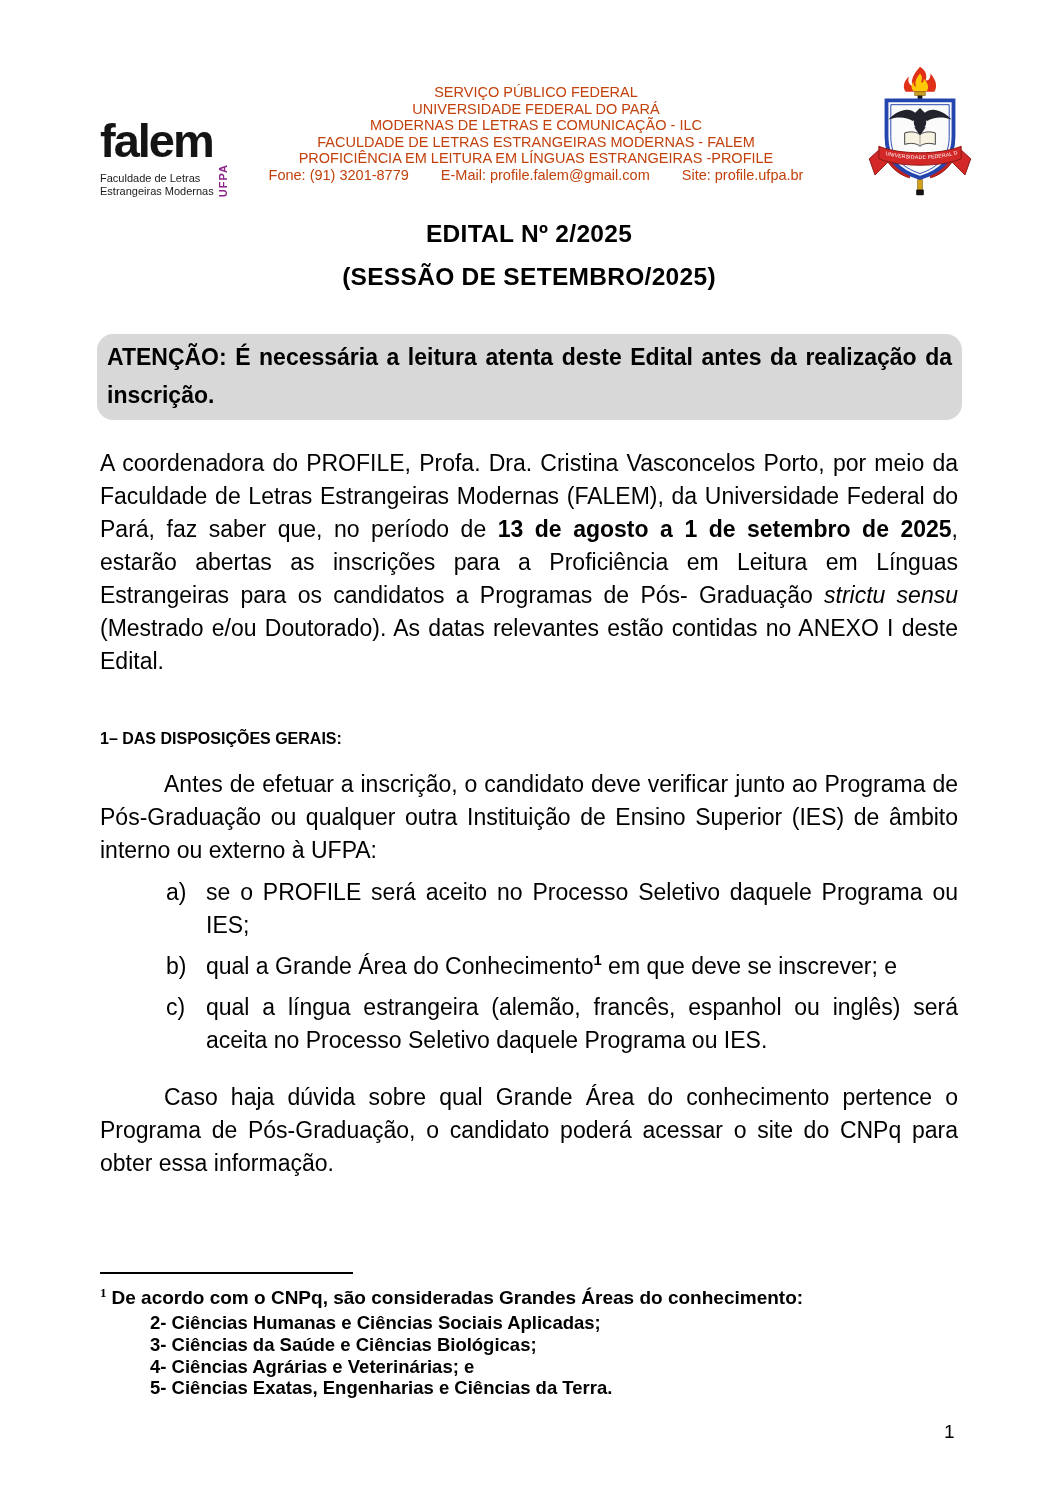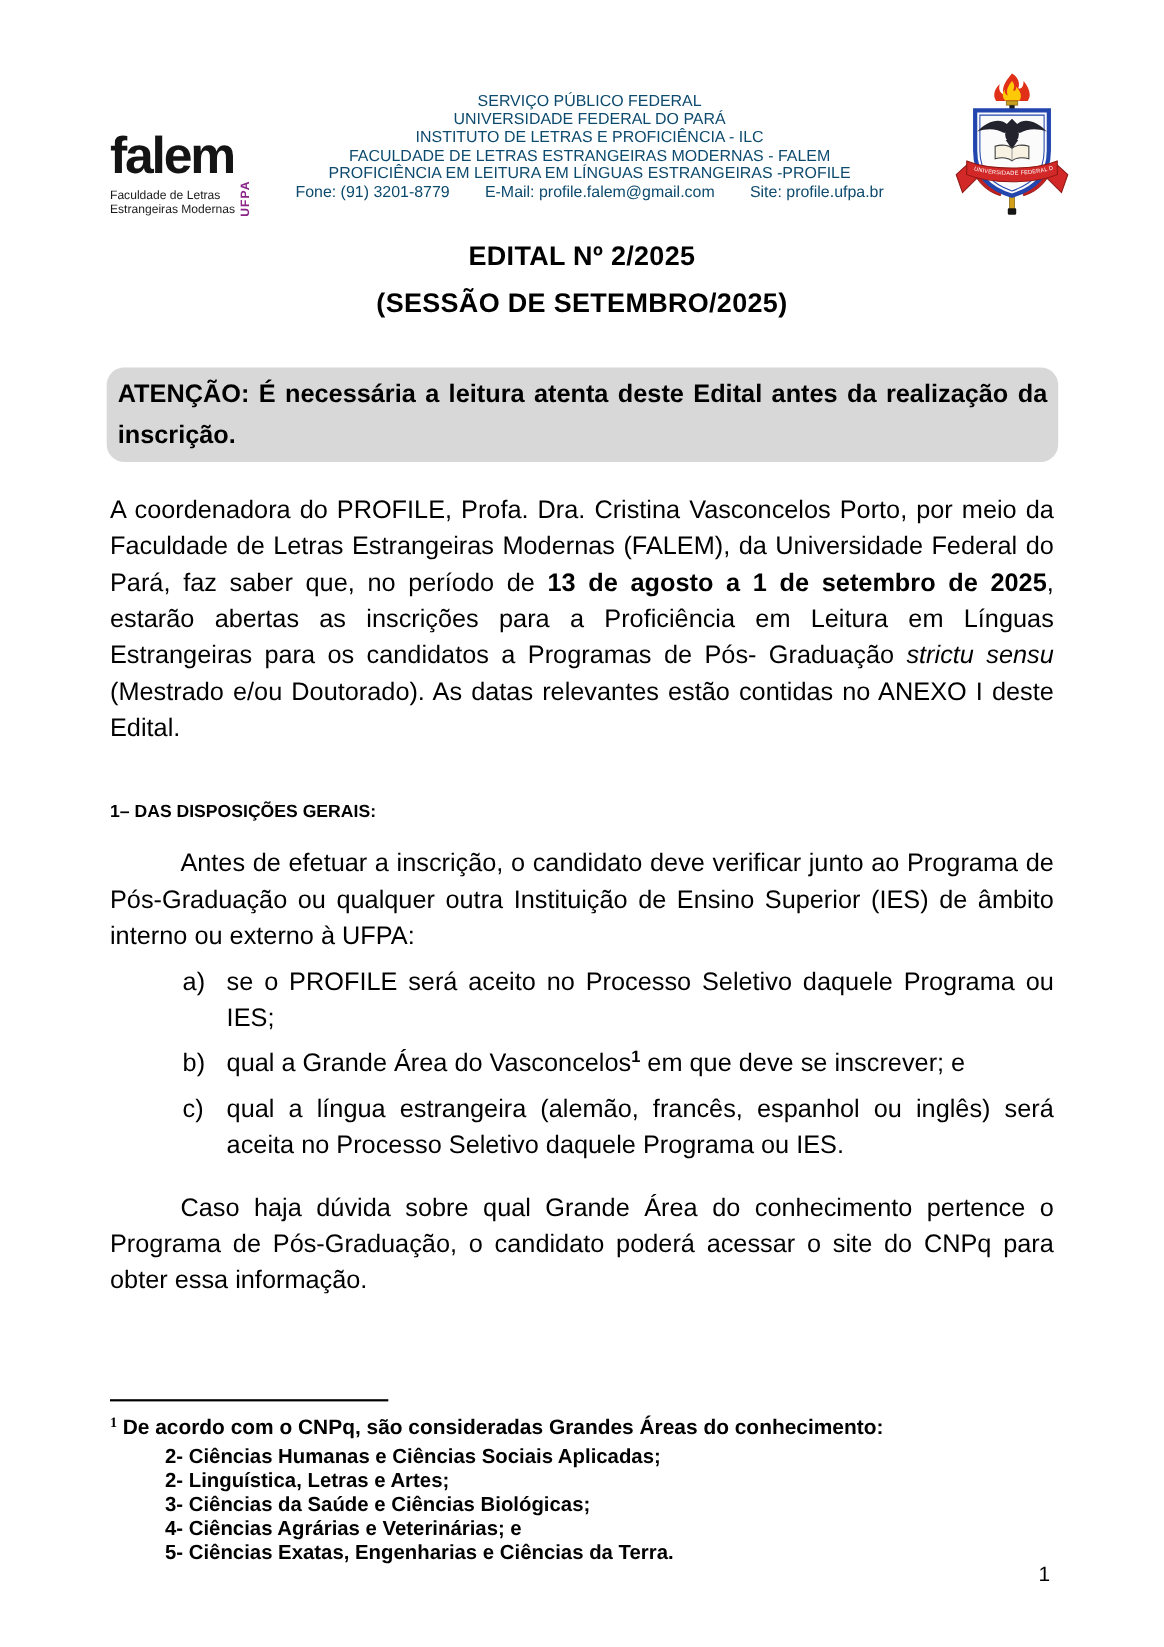--- a/index.html
+++ b/index.html
@@ -14,21 +14,21 @@
   .logo { position:absolute; left:100px; top:60px; width:126px; }
   .logo svg { display:block; margin-left:14px; }
   .logo-name { font-size:47px; font-weight:bold; letter-spacing:-2px; line-height:40px; margin-top:1px; color:#141414; }
   .logo-sub { display:flex; align-items:flex-end; margin-top:3px; }
   .logo-sub-lines { font-size:11px; line-height:12.5px; color:#1a1a1a; white-space:nowrap; }
   .logo-ufpa {
     writing-mode:vertical-rl; transform:rotate(180deg);
     font-size:11px; font-weight:bold; letter-spacing:1px; color:#8B2487; margin-left:3px;
   }
   .org { position:absolute; left:230px; top:84px; width:612px; text-align:center;
-         font-size:14.5px; line-height:16.6px; color:#0c4a6e; }
+         font-size:14.5px; line-height:16.6px; color:#c2410c; }
   .contact { display:flex; justify-content:center; gap:32px; white-space:nowrap;text-align:right; }
   .seal { position:absolute; left:866px; top:64px; width:108px; height:134px; }
 
   
   .title { position:absolute; left:0; right:0; top:220px; text-align:center;
            font-weight:bold; font-size:24.5px; letter-spacing:0.3px; }
   .title .t2 { margin-top:15px; }
 
   
   .attention {
@@ -91,21 +91,21 @@
           <div>Faculdade de Letras</div>
           <div>Estrangeiras Modernas</div>
         </div>
         <div class="logo-ufpa">UFPA</div>
       </div>
     </div>
 
     <div class="org">
       <div>SERVIÇO PÚBLICO FEDERAL</div>
       <div>UNIVERSIDADE FEDERAL DO PARÁ</div>
-      <div>INSTITUTO DE LETRAS E PROFICIÊNCIA - ILC</div>
+      <div>MODERNAS DE LETRAS E COMUNICAÇÃO - ILC</div>
       <div>FACULDADE DE LETRAS ESTRANGEIRAS MODERNAS - FALEM</div>
       <div>PROFICIÊNCIA EM LEITURA EM LÍNGUAS ESTRANGEIRAS -PROFILE</div>
       <div class="contact">
         <span>Fone: (91) 3201-8779</span>
         <span>E-Mail: profile.falem@gmail.com</span>
         <span>Site: profile.ufpa.br</span>
       </div>
     </div>
 
     <div class="seal">
@@ -158,37 +158,36 @@
 
     <p class="indent antes">Antes de efetuar a inscrição, o candidato deve verificar junto ao Programa de Pós-Graduação ou qualquer outra Instituição de Ensino Superior (IES) de âmbito interno ou externo à UFPA:</p>
 
     <div class="list">
       <div class="li">
         <span class="marker">a)</span>
         <span class="li-text">se o PROFILE será aceito no Processo Seletivo daquele Programa ou IES;</span>
       </div>
       <div class="li">
         <span class="marker">b)</span>
-        <span class="li-text"><span>qual a Grande Área do Vasconcelos</span><sup class="fnref">1</sup><span> em que deve se inscrever; e</span></span>
+        <span class="li-text"><span>qual a Grande Área do Conhecimento</span><sup class="fnref">1</sup><span> em que deve se inscrever; e</span></span>
       </div>
       <div class="li">
         <span class="marker">c)</span>
         <span class="li-text">qual a língua estrangeira (alemão, francês, espanhol ou inglês) será aceita no Processo Seletivo daquele Programa ou IES.</span>
       </div>
     </div>
 
     <p class="indent caso">Caso haja dúvida sobre qual Grande Área do conhecimento pertence o Programa de Pós-Graduação, o candidato poderá acessar o site do CNPq para obter essa informação.</p>
   </div>
 
   <div class="footnote">
     <div class="fn-rule"></div>
     <div class="fn-heading"><sup class="fn-sup">1</sup><b class="fn-head">De acordo com o CNPq, são consideradas Grandes Áreas do conhecimento:</b></div>
     <div class="fn-items">
       <div>2- Ciências Humanas e Ciências Sociais Aplicadas;</div>
-      <div>2- Linguística, Letras e Artes;</div>
       <div>3- Ciências da Saúde e Ciências Biológicas;</div>
       <div>4- Ciências Agrárias e Veterinárias; e</div>
       <div>5- Ciências Exatas, Engenharias e Ciências da Terra.</div>
     </div>
   </div>
 
   <div class="pagenum">1</div>
 
 </div>
 

